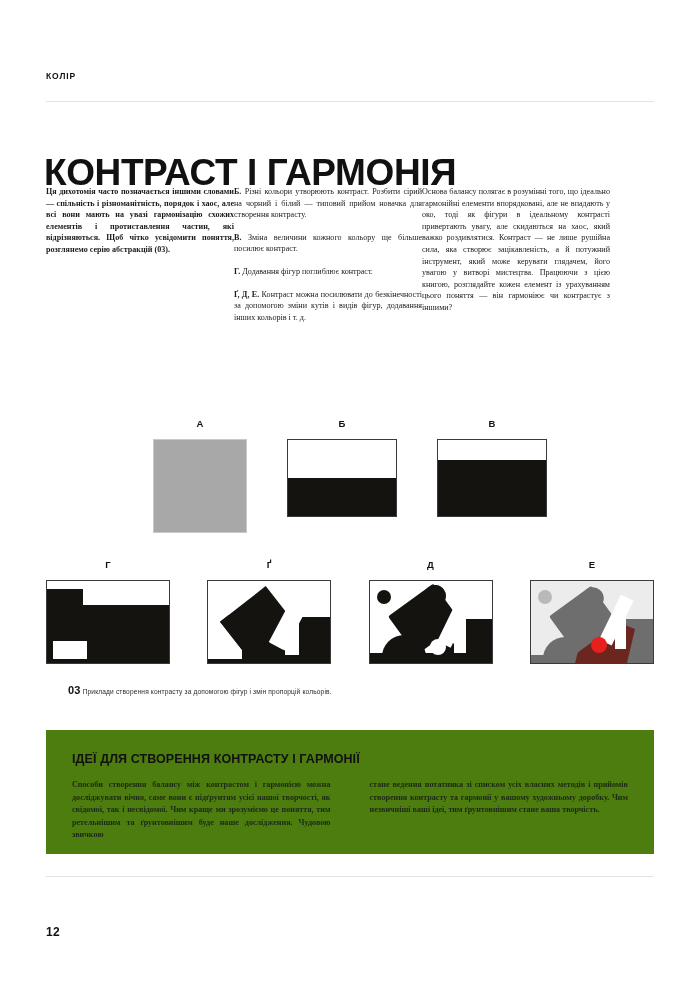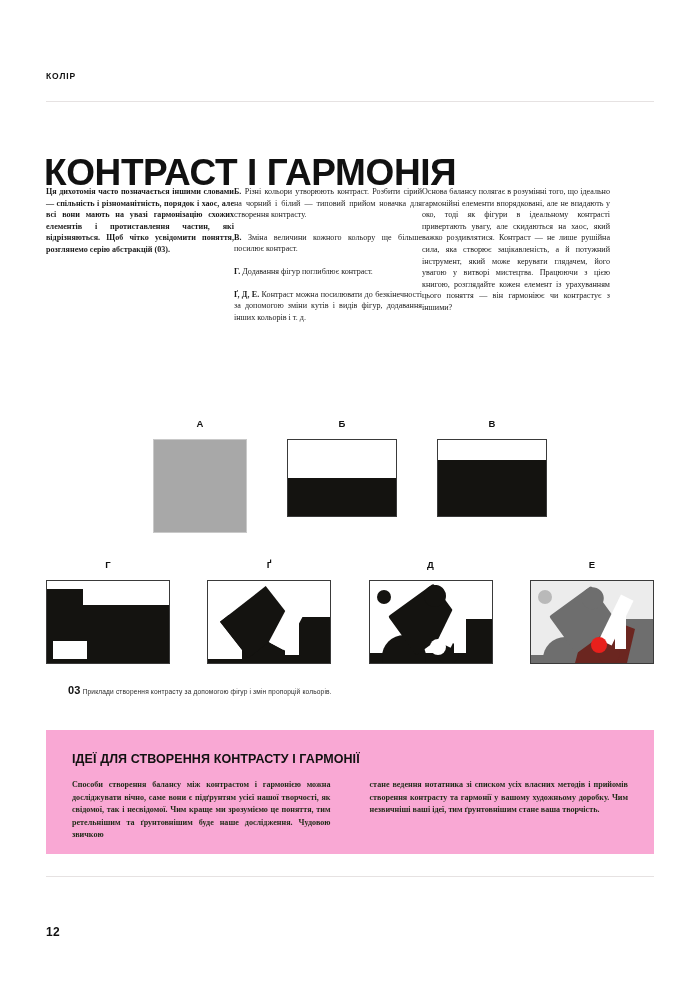--- a/index.html
+++ b/index.html
@@ -142,21 +142,21 @@
     letter-spacing: 0.2px;
   }
 
   
   .callout {
     position: absolute;
     left: 46px;
     top: 730px;
     width: 608px;
     height: 124px;
-    background: #f9a8d4;
+    background: #4d7c0f;
     box-sizing: border-box;
     padding: 22px 26px 0 26px;
   }
   .callout-title {
     font-family: "Liberation Sans", sans-serif;
     font-weight: bold;
     font-size: 12.5px;
     letter-spacing: 0.1px;
     color: #111111;
     margin-bottom: 13px;

